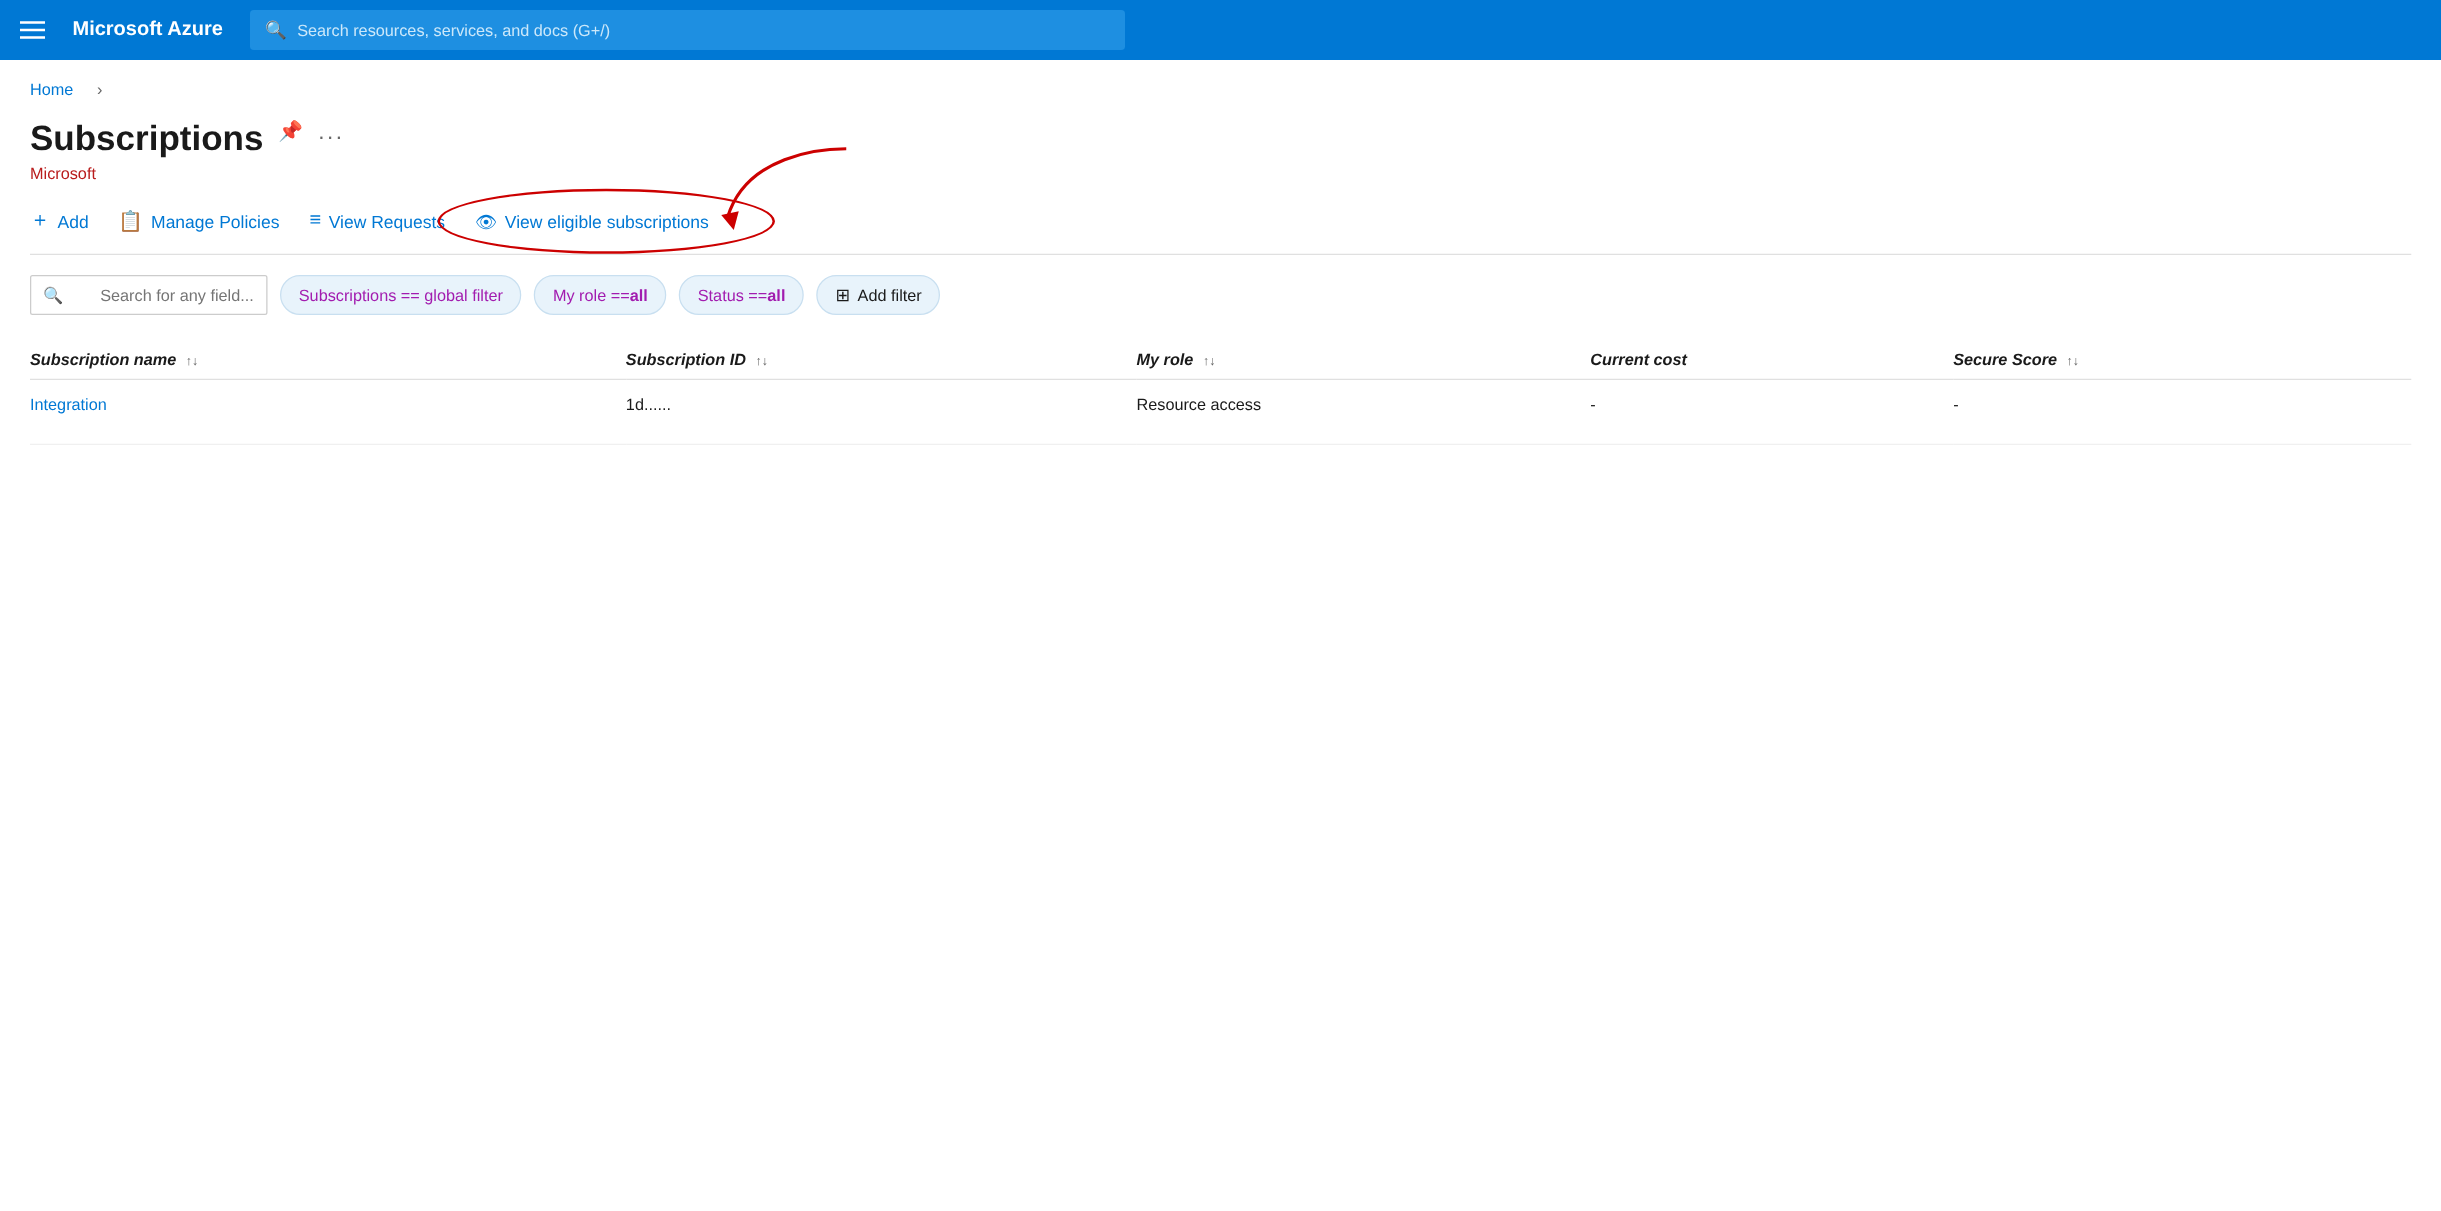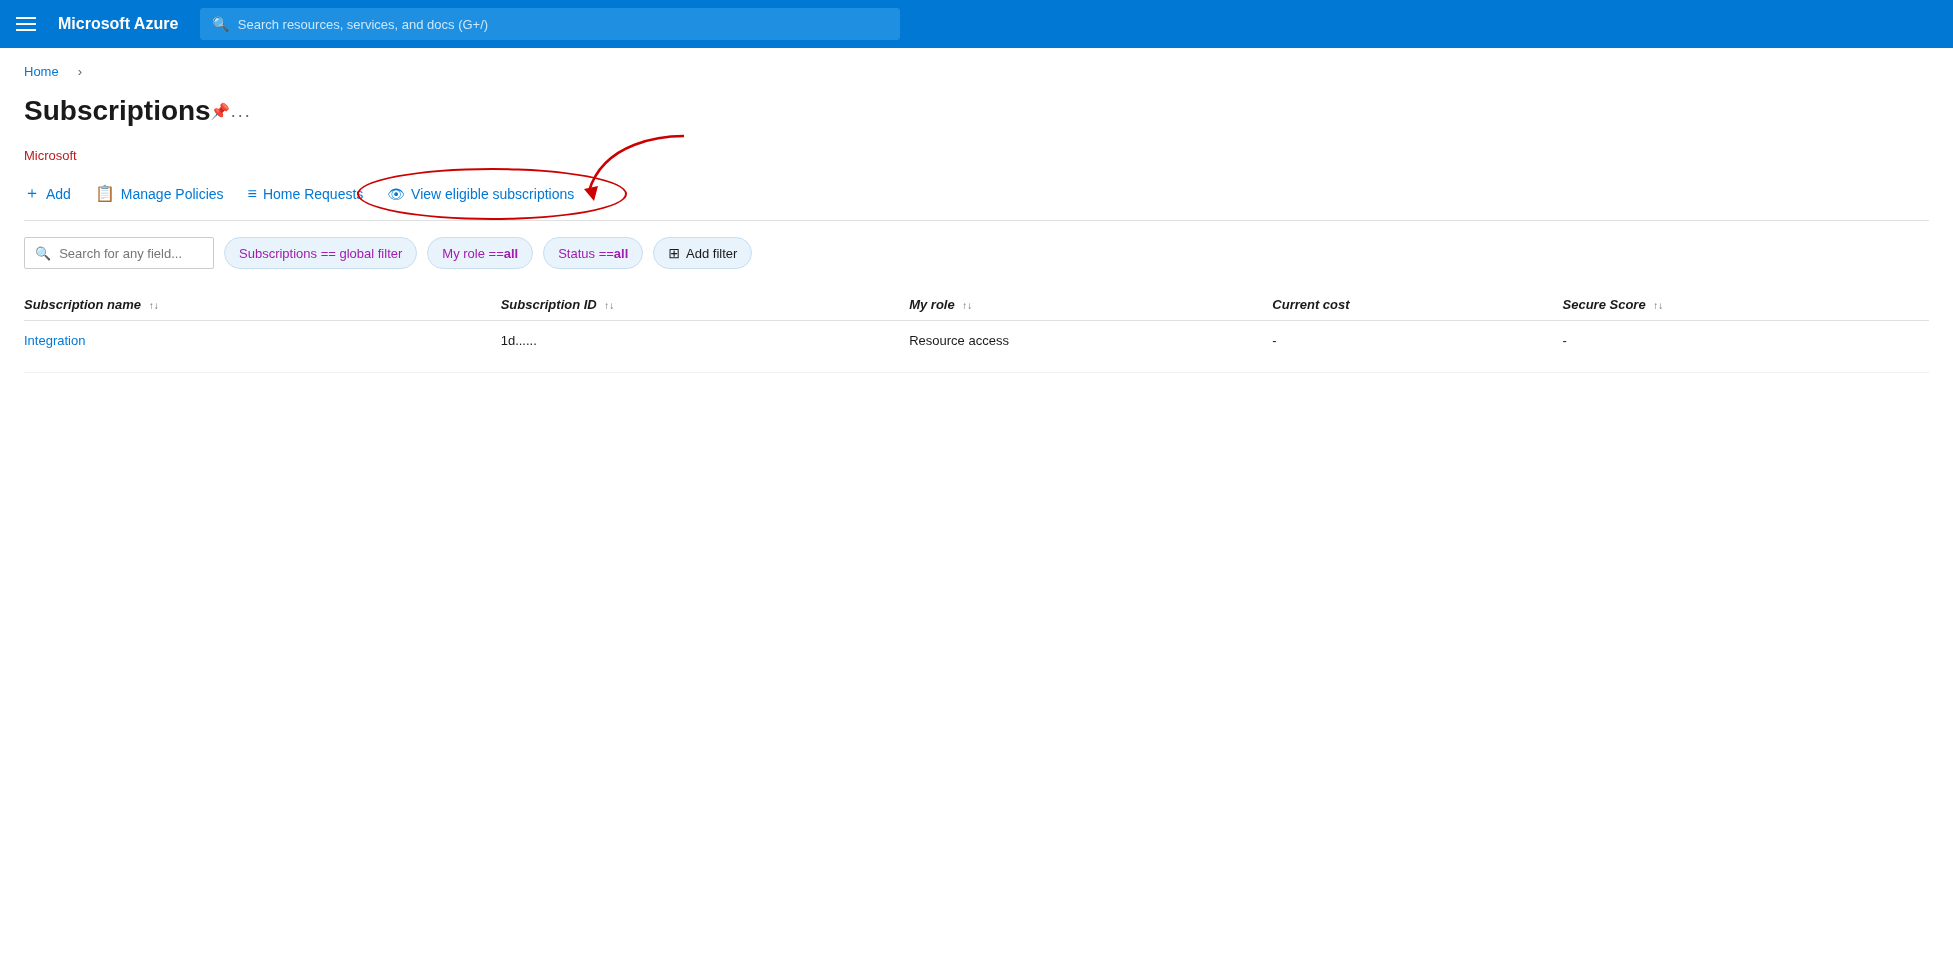--- a/index.html
+++ b/index.html
@@ -80,22 +80,22 @@
       color: #666;
       font-size: 13px;
     }
 
     
     .page-header {
       margin-bottom: 20px;
     }
     .page-title-row {
       display: flex;
-      align-items: center;
-      margin-bottom: 21px;
+      gap: 12px;
+      margin-bottom: 4px;
     }
     .page-title {
       font-size: 28px;
       font-weight: 700;
       color: #1a1a1a;
     }
     .pin-icon {
       color: #666;
       font-size: 16px;
       cursor: pointer;
@@ -182,20 +182,21 @@
       background: #fff;
       width: 190px;
       height: 32px;
     }
     .search-field input {
       border: none;
       outline: none;
       font-size: 13px;
       color: #666;
       width: 100%;
+      text-align: right;
     }
     .filter-chip {
       background: #e8f3fb;
       border: 1px solid #c8dff0;
       border-radius: 16px;
       padding: 4px 14px;
       font-size: 13px;
       color: #a21caf;
       cursor: pointer;
       height: 32px;
@@ -299,21 +300,21 @@
       <span>Add</span>
     </button>
 
     <button class="toolbar-btn">
       <span class="btn-icon">📋</span>
       <span>Manage Policies</span>
     </button>
 
     <button class="toolbar-btn">
       <span class="btn-icon">≡</span>
-      <span>Home Requests</span>
+      <span>View Requests</span>
     </button>
 
     <div class="view-eligible-wrapper">
 
       <div class="annotation-circle"></div>
 
       <svg class="arrow-svg" viewBox="0 0 110 80" xmlns="http://www.w3.org/2000/svg" overflow="visible">
         <path d="M 100 5 C 80 5, 20 10, 5 60" stroke="#c00" stroke-width="2.5" fill="none"></path>
         <polygon points="0,58 10,70 14,55" fill="#c00"></polygon>
       </svg>

